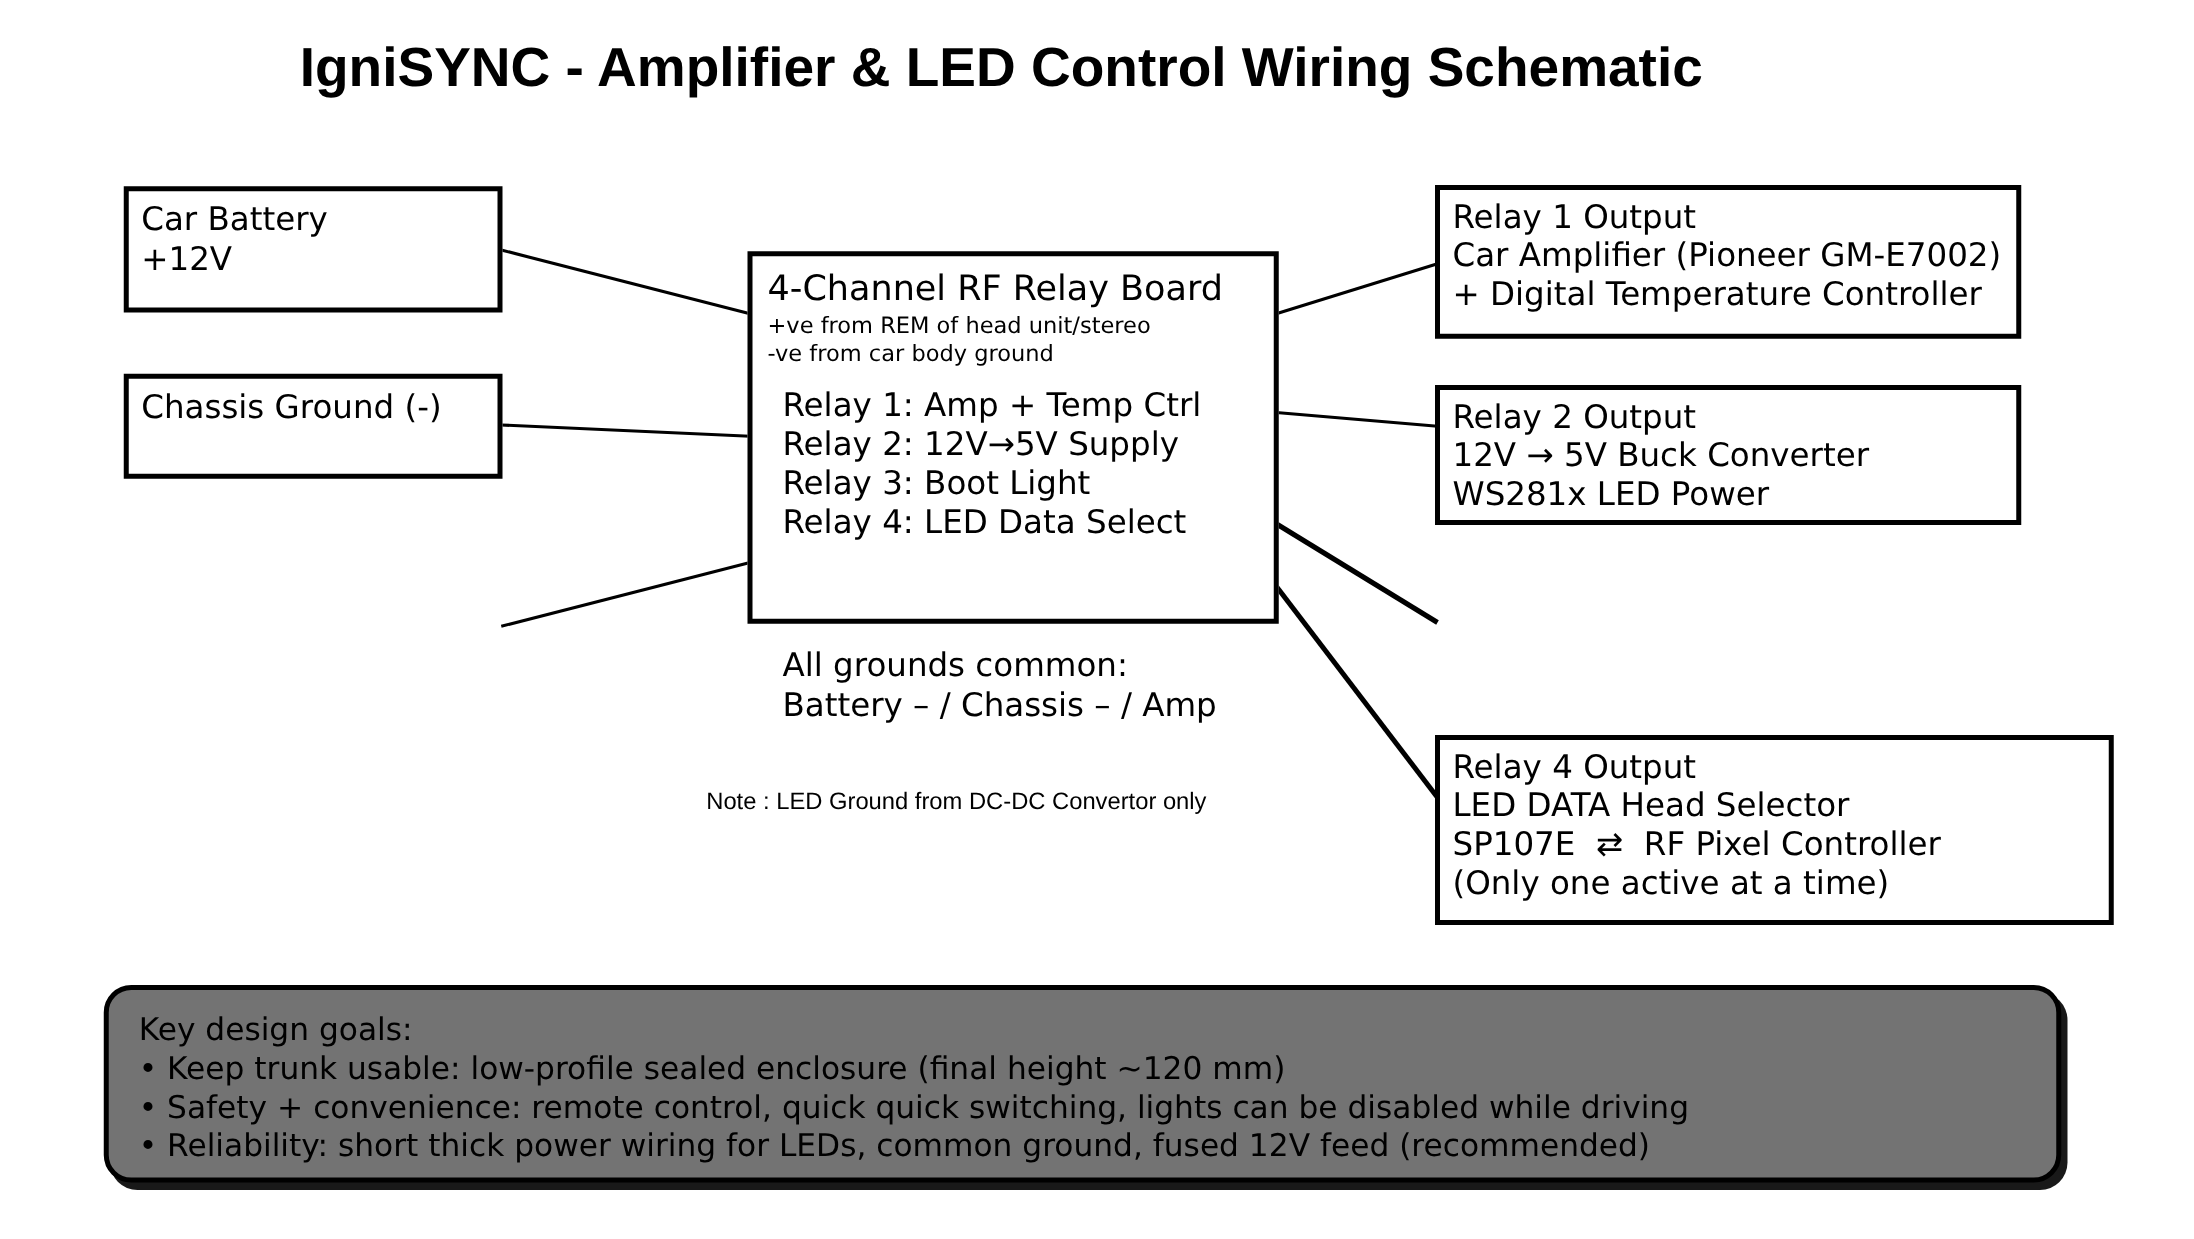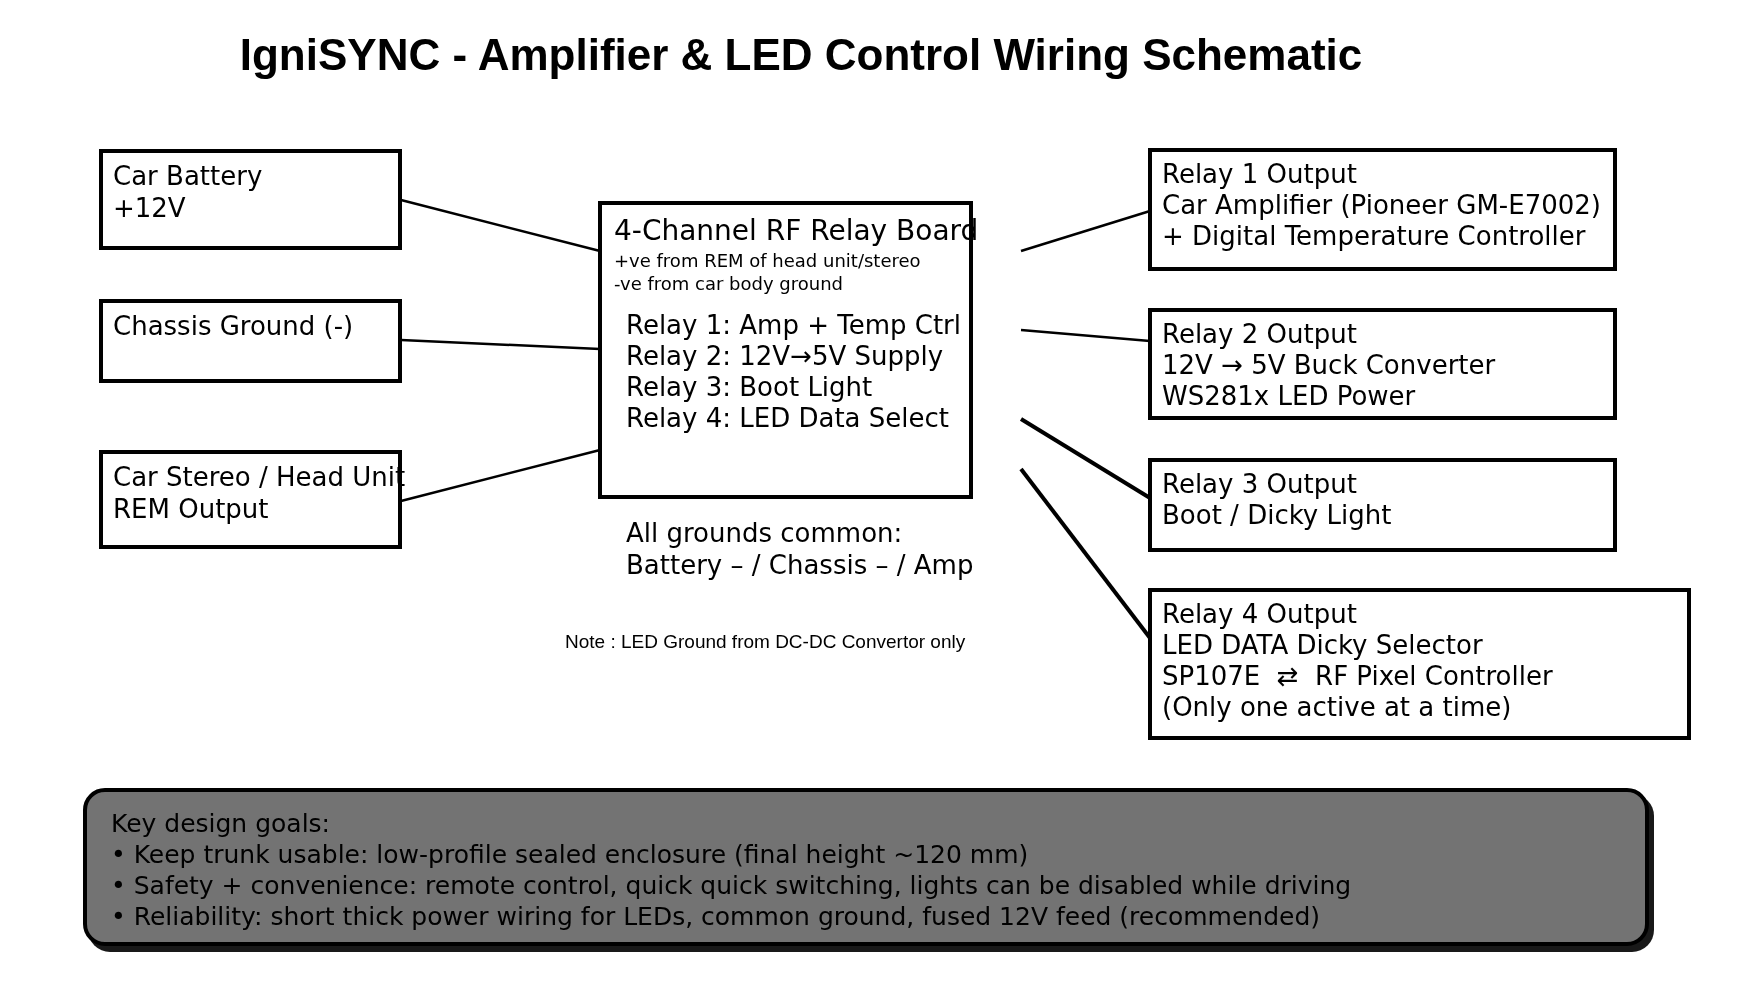--- a/index.html
+++ b/index.html
@@ -33,21 +33,21 @@
   }
   .node .pad { padding: 7px 0 0 10px; }
   .txt { font-size: 26px; line-height: 32px; white-space: pre; }
 
   
   .box-battery { left: 99px;  top: 149px; width: 303px; height: 101px; }
   .box-chassis { left: 99px;  top: 299px; width: 303px; height: 84px; }
   .box-stereo  { left: 99px;  top: 450px; width: 303px; height: 99px; }
 
   
-  .box-board { left: 598px; top: 201px; width: 375px; height: 298px; }
+  .box-board { left: 598px; top: 201px; width: 425px; height: 298px; }
   .box-board .pad { padding: 8px 0 0 12px; }
   .board-title { font-size: 28px; line-height: 36px; white-space: pre; }
   .board-note  { font-size: 18px; line-height: 23px; white-space: pre; }
   .channels { margin-top: 15px; margin-left: 12px; }
   .channels .txt { line-height: 31px; }
 
   
   .box-r1 { left: 1148px; top: 148px; width: 469px; height: 123px; }
   .box-r2 { left: 1148px; top: 308px; width: 469px; height: 112px; }
   .box-r3 { left: 1148px; top: 458px; width: 469px; height: 94px; }
@@ -98,26 +98,20 @@
       <div class="txt">+12V</div>
     </div>
   </div>
 
   <div class="abs node box-chassis">
     <div class="pad">
       <div class="txt">Chassis Ground (-)</div>
     </div>
   </div>
 
-  <div class="abs node box-stereo">
-    <div class="pad">
-      <div class="txt">Car Stereo / Head Unit</div>
-      <div class="txt">REM Output</div>
-    </div>
-  </div>
 
   <div class="abs node box-board">
     <div class="pad">
       <div class="board-title">4-Channel RF Relay Board</div>
       <div class="board-note">+ve from REM of head unit/stereo</div>
       <div class="board-note">-ve from car body ground</div>
       <div class="channels">
         <div class="txt">Relay 1: Amp + Temp Ctrl</div>
         <div class="txt">Relay 2: 12V→5V Supply</div>
         <div class="txt">Relay 3: Boot Light</div>
@@ -135,31 +129,25 @@
   </div>
 
   <div class="abs node out box-r2">
     <div class="pad">
       <div class="txt">Relay 2 Output</div>
       <div class="txt">12V → 5V Buck Converter</div>
       <div class="txt">WS281x LED Power</div>
     </div>
   </div>
 
-  <div class="abs node out box-r3">
-    <div class="pad">
-      <div class="txt">Relay 3 Output</div>
-      <div class="txt">Boot / Dicky Light</div>
-    </div>
-  </div>
 
   <div class="abs node out box-r4">
     <div class="pad">
       <div class="txt">Relay 4 Output</div>
-      <div class="txt">LED DATA Dicky Selector</div>
+      <div class="txt">LED DATA Head Selector</div>
       <div class="txt">SP107E  ⇄  RF Pixel Controller</div>
       <div class="txt">(Only one active at a time)</div>
     </div>
   </div>
 
   <div class="abs grounds">
     <div class="txt">All grounds common:</div>
     <div class="txt">Battery – / Chassis – / Amp</div>
   </div>
 

